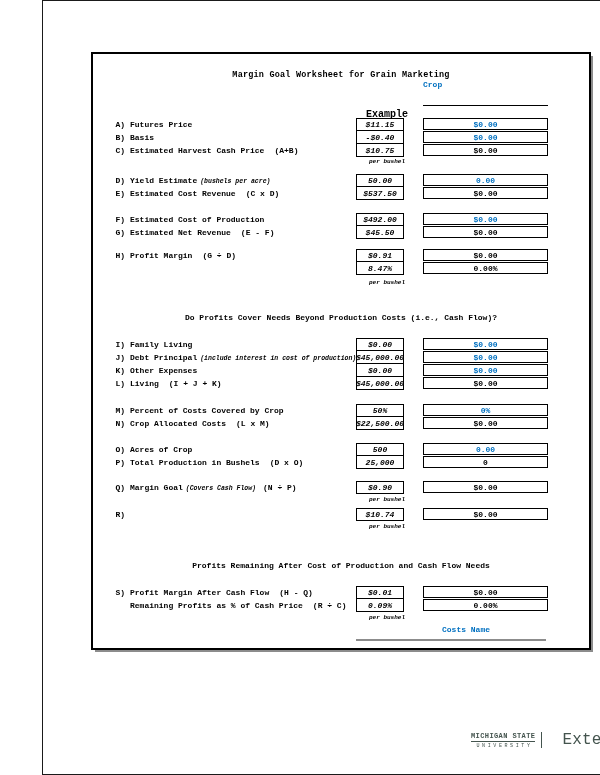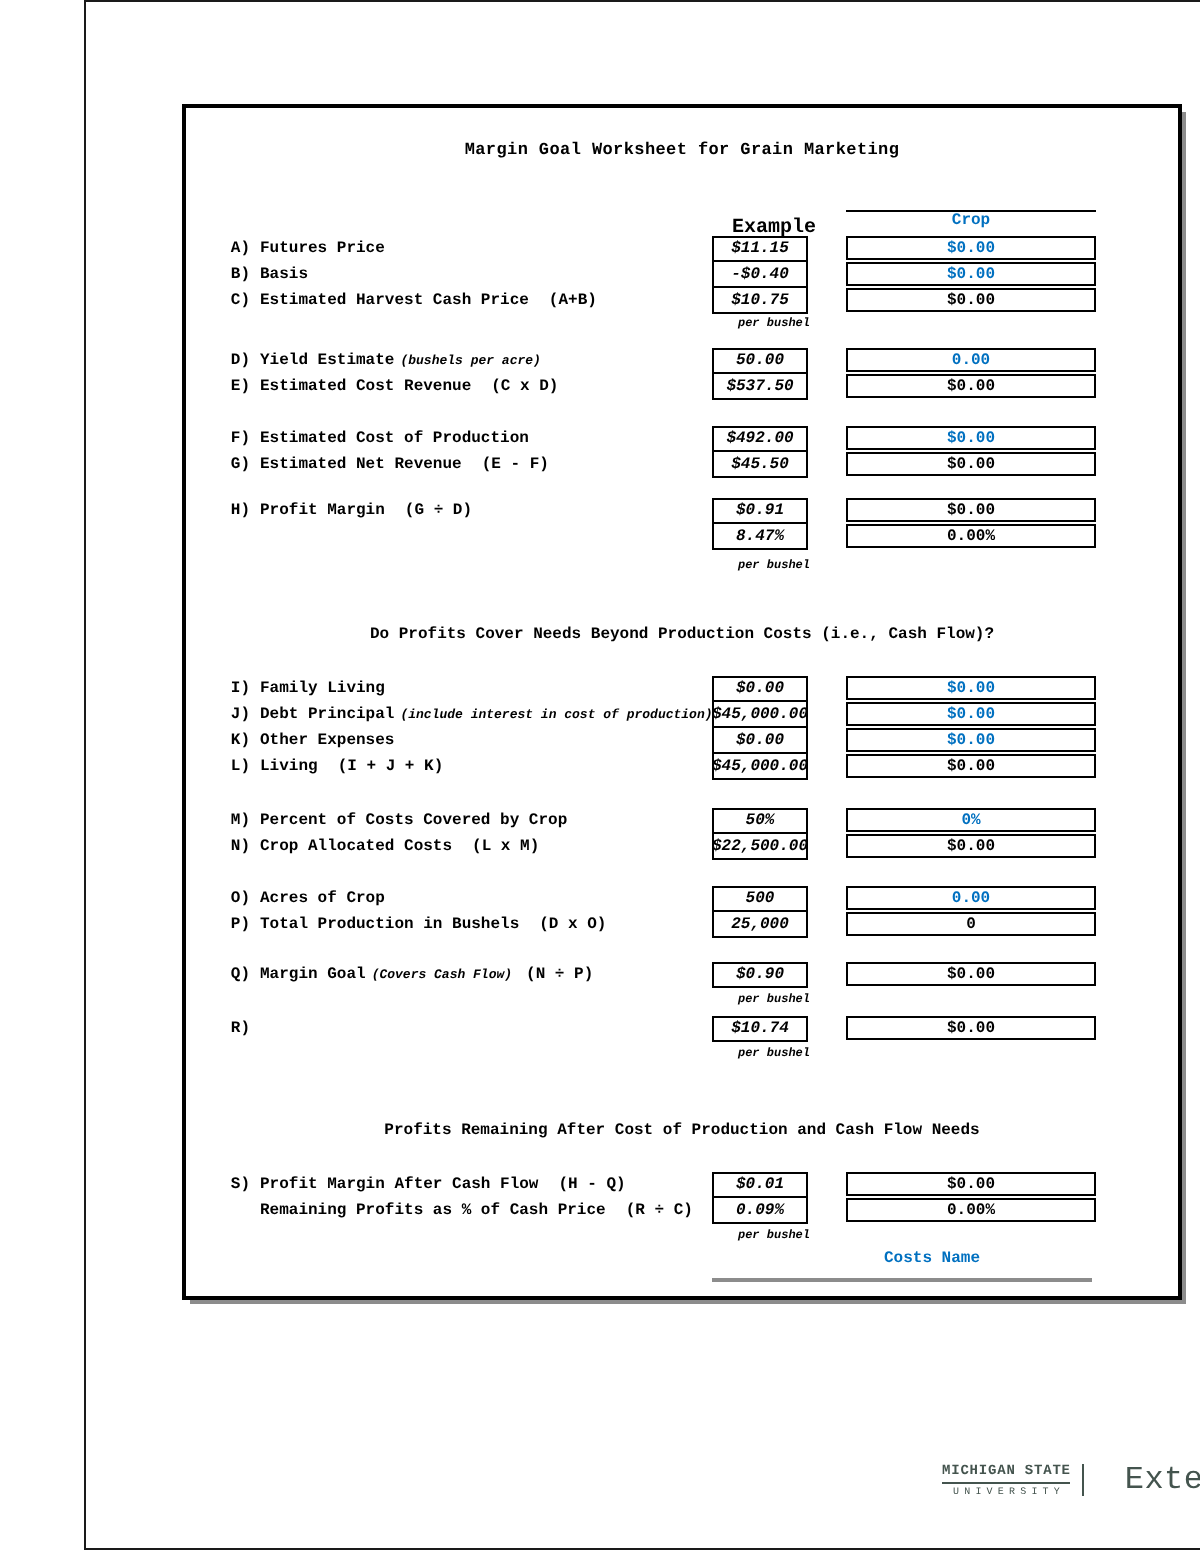--- a/index.html
+++ b/index.html
@@ -4,21 +4,21 @@
 <style>
   html,body{margin:0;padding:0;background:#fff;}
   .page{position:relative;width:600px;height:775px;background:#fff;
         border:1px solid #1a1a1a;box-sizing:border-box;overflow:hidden;
         font-family:Liberation Mono, monospace;color:#000;margin-left:42px;}
   .sheet{position:absolute;left:48px;top:51px;width:500px;height:598px;
          border:2px solid #000;box-sizing:border-box;background:#fff;
          box-shadow:3px 3px 0 -1px #8c8c8c;}
   .main-title{position:absolute;top:16px;left:0;right:0;text-align:center;
               font-size:8.5px;font-weight:bold;letter-spacing:.2px;}
-  .crop-head{position:absolute;top:52px;left:330px;width:125px;text-align:center;
+  .crop-head{position:absolute;top:26px;left:330px;width:125px;
              color:#0070C0;font-size:8px;font-weight:bold;}
   .crop-line{position:absolute;top:51px;left:330px;width:125px;height:0;
              border-top:1px solid #000;}
   .example-head{position:absolute;top:55px;left:263px;width:62px;text-align:center;
                 font-size:10px;font-weight:bold;}
   .row{position:absolute;left:0;width:100%;height:13px;}
   .letter{position:absolute;left:10px;width:22px;top:0;height:13px;
           font-size:8px;font-weight:bold;text-align:right;line-height:13px;}
   .labelwrap{position:absolute;left:37px;top:0;height:13px;line-height:13px;
              white-space:nowrap;font-size:8px;font-weight:bold;}

